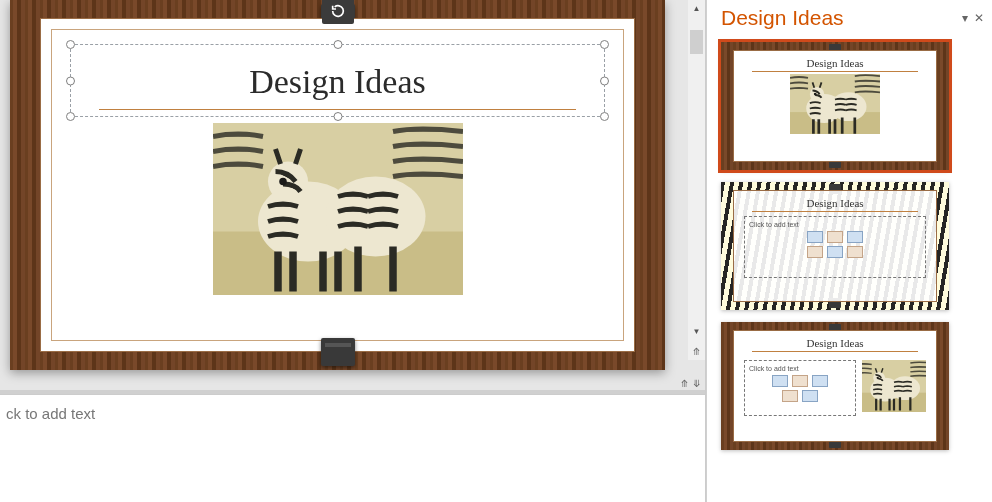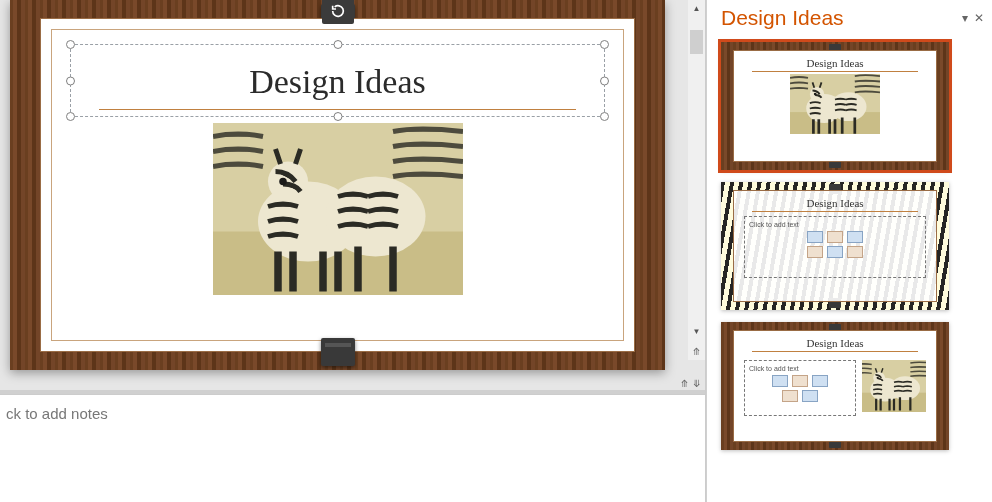--- a/index.html
+++ b/index.html
@@ -225,21 +225,21 @@
         <div class="thumb"></div>
         <div class="arrow dn">▼</div>
         <div class="fit">⤊</div>
       </div>
     </div>
     <div class="hstrip">
       <span>⤊</span>
       <span>⤋</span>
     </div>
     <div class="notes-divider"></div>
-    <div class="notes">ck to add notes</div>
+    <div class="notes">ck to add text</div>
   </div>
 
   <div class="pane">
     <div class="pane-header">
       <div class="pane-title">Design Ideas</div>
       <div class="pane-ctrls">
         <span>▾</span>
         <span>✕</span>
       </div>
     </div>

